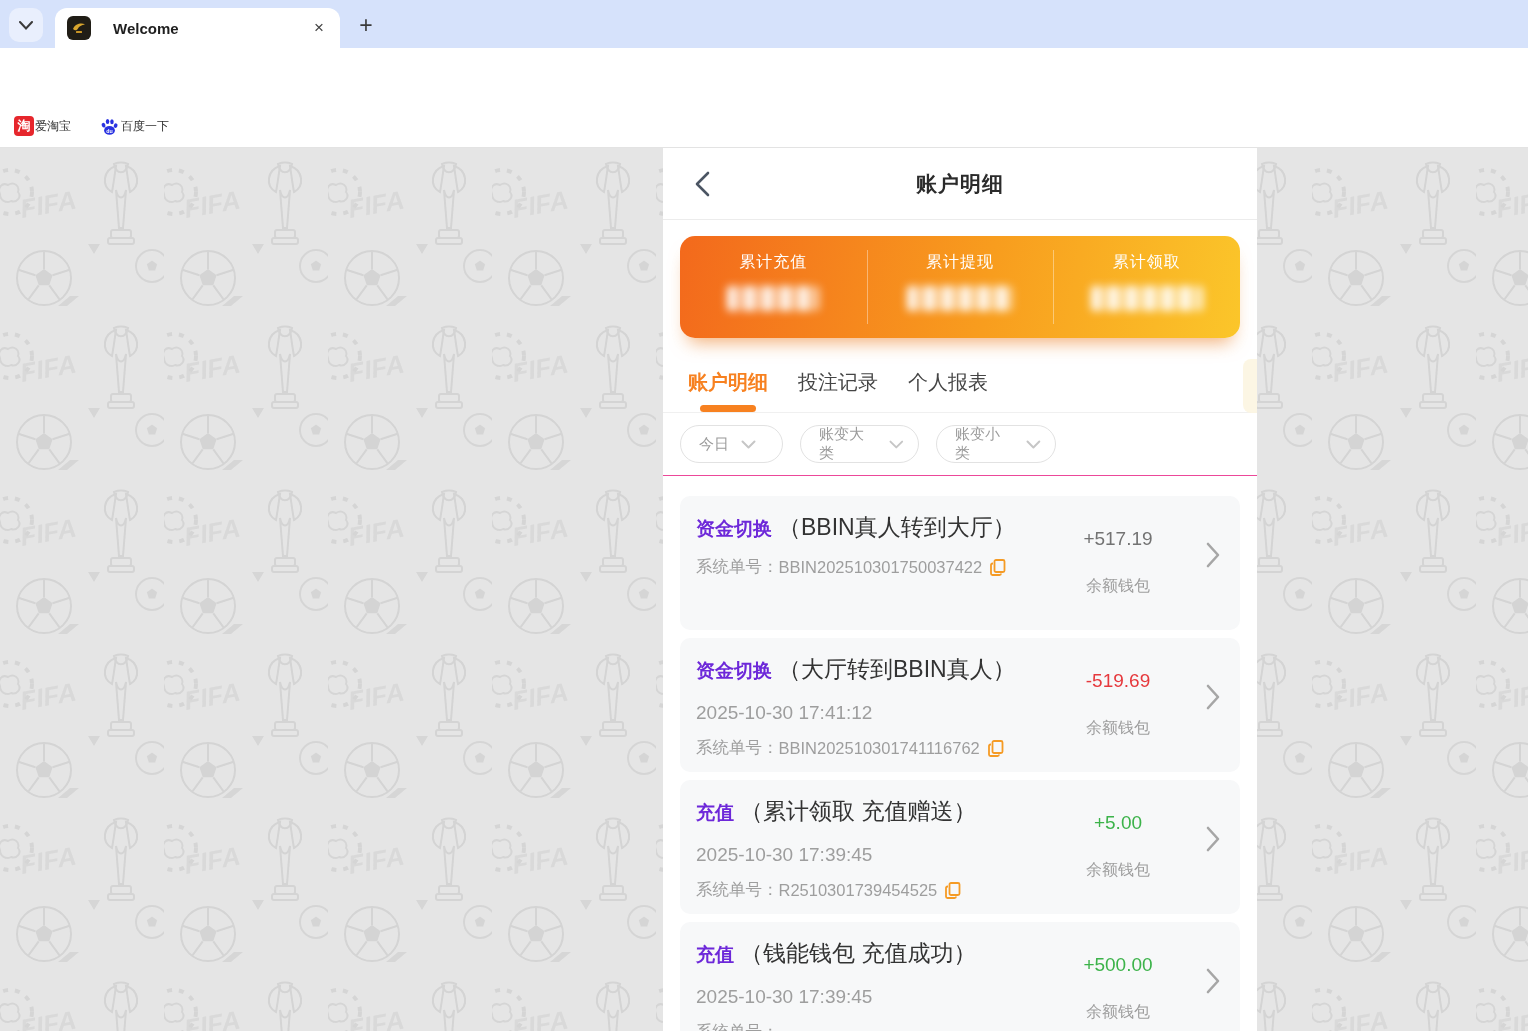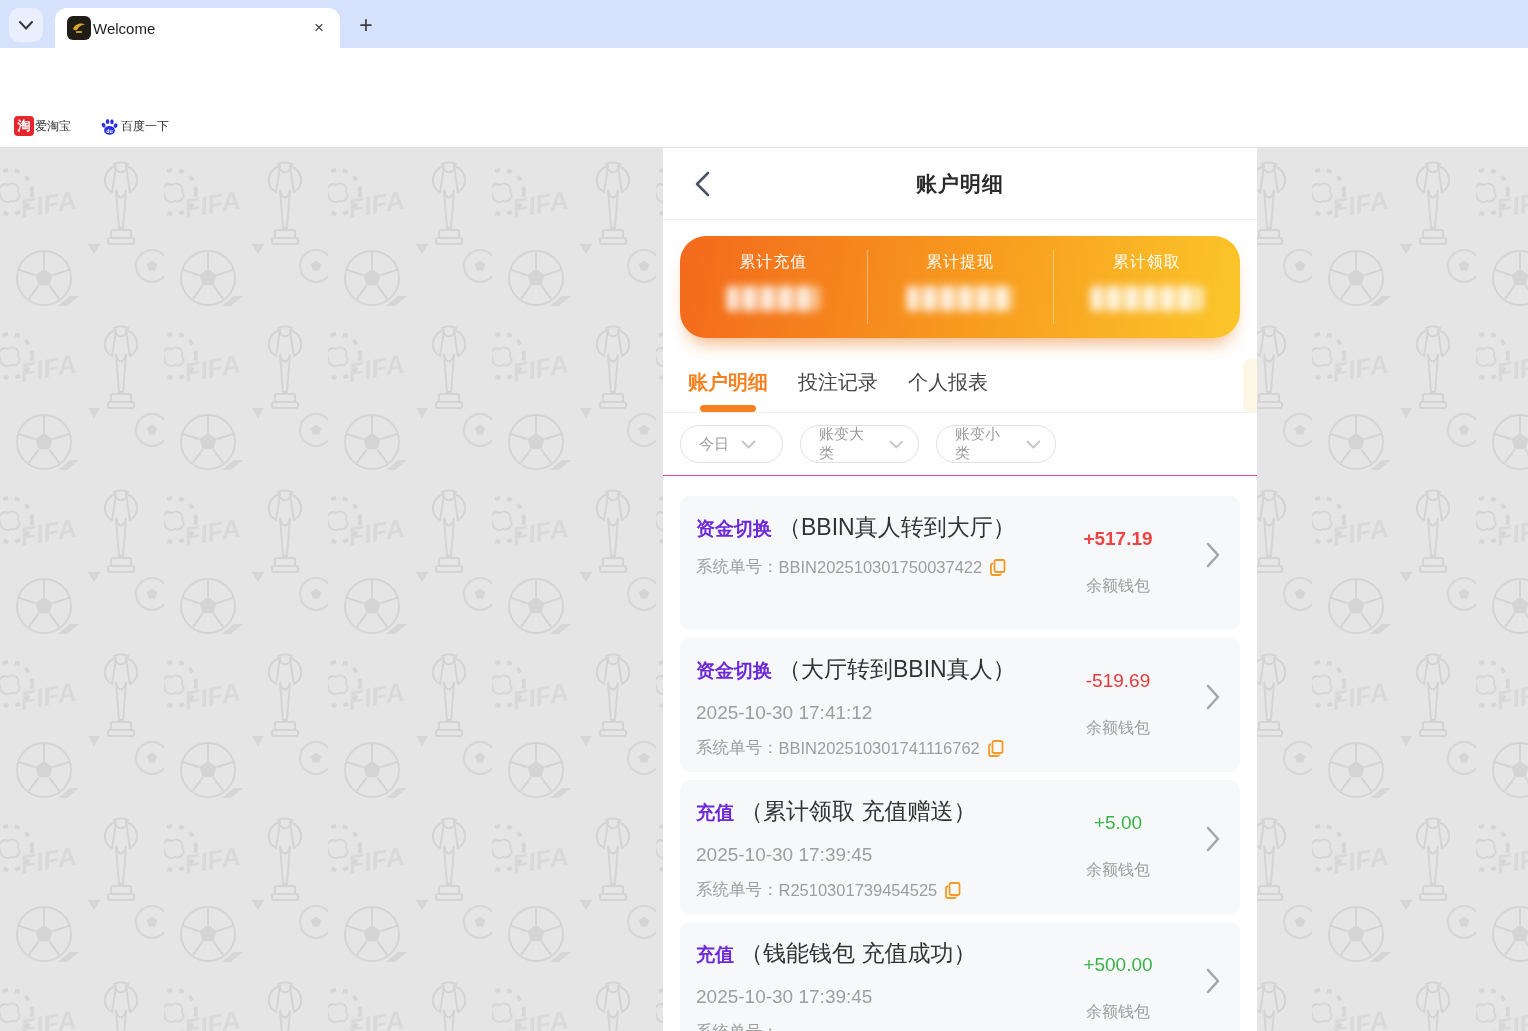--- a/index.html
+++ b/index.html
@@ -3,21 +3,21 @@
 <meta charset="utf-8">
 <style>
   * { margin:0; padding:0; box-sizing:border-box; }
   html,body { width:1528px; height:1031px; overflow:hidden; font-family:"Liberation Sans", sans-serif; background:#fff; }
 
   
   .tabstrip { position:absolute; left:0; top:0; width:1528px; height:48px; background:#d6e2fb; }
   .tab-search-btn { position:absolute; left:9px; top:8px; width:34px; height:34px; border-radius:10px; background:#e9effd; display:flex; align-items:center; justify-content:center; }
   .tab { position:absolute; left:55px; top:8px; width:285px; height:40px; background:#fff; border-radius:12px 12px 0 0; display:flex; align-items:center; padding:0 12px; }
   .favicon { width:24px; height:24px; border-radius:6px; background:#201d16; display:flex; align-items:center; justify-content:center; flex:none; }
-  .tab-title { margin-left:2px; font-size:15px; color:#1f1f1f; flex:1; white-space:nowrap; overflow:hidden; }
+  .tab-title { margin-left:22px; font-size:15px; color:#1f1f1f; flex:1; white-space:nowrap; overflow:hidden;font-weight:bold; }
   .tab-close { width:18px; height:18px; color:#444; font-size:17px; line-height:18px; text-align:center; }
   .newtab-btn { position:absolute; left:352px; top:12px; width:28px; height:28px; color:#3a3a3a; font-size:23px; line-height:26px; text-align:center; border-radius:6px; }
 
   .toolbar { position:absolute; left:0; top:48px; width:1528px; height:57px; background:#ffffff; }
   .nav-ic { position:absolute; top:67px; width:24px; height:24px; }
   .omnibox { position:absolute; left:198px; top:58px; width:1324px; height:42px; border-radius:21px; background:#e9edf8; display:flex; align-items:center; }
   .site-chip { width:36px; height:36px; margin-left:3px; border-radius:50%; background:#fff; display:flex; align-items:center; justify-content:center; flex:none; }
   .url-text { margin-left:9px; font-size:17px; color:#1d1d1f; letter-spacing:.2px; }
 
   .bookmarks { position:absolute; left:0; top:105px; width:1528px; height:43px; background:#fff; border-bottom:1px solid #e3e3e3; display:flex; align-items:center; }
@@ -29,21 +29,21 @@
   
   .page-bg { position:absolute; left:0; top:148px; width:1528px; height:883px; }
 
   
   .panel { position:absolute; left:663px; top:148px; width:594px; height:883px; background:#fff; overflow:hidden; }
   .p-header { position:relative; height:72px; border-bottom:1px solid #ececec; display:flex; align-items:center; justify-content:center; }
   .p-title { font-size:21px; font-weight:600; color:#2b2b2b; letter-spacing:1px; }
   .back-btn { position:absolute; left:28px; top:22px; width:26px; height:28px; }
 
   .summary-wrap { position:relative; padding:16px 17px 0; }
-  .summary-card { position:relative; height:102px; border-radius:26px; background:linear-gradient(100deg,#f3691c 0%,#f89d1e 55%,#fbc62a 100%); box-shadow:0 12px 18px -8px rgba(233,120,25,.6); display:flex; }
+  .summary-card { position:relative; height:102px; border-radius:15px; background:linear-gradient(100deg,#f3691c 0%,#f89d1e 55%,#fbc62a 100%); box-shadow:0 12px 18px -8px rgba(233,120,25,.6); display:flex; }
   .sum-col { flex:1; display:flex; flex-direction:column; align-items:center; padding-top:16px; position:relative; }
   .sum-col + .sum-col::before { content:""; position:absolute; left:0; top:14px; bottom:14px; width:1px; background:rgba(255,255,255,.38); }
   .sum-label { color:#fff; font-size:16px; letter-spacing:1px; }
   .mosaic { margin-top:13px; height:25px; border-radius:4px; filter:blur(4px);
     background:repeating-linear-gradient(90deg, rgba(255,255,255,.95) 0 9px, rgba(255,255,255,.45) 9px 18px); }
   .peek-card { position:absolute; right:0; top:139px; width:14px; height:54px; border-radius:8px 0 0 8px; background:rgba(252,245,224,.88); }
 
   .tabs { display:flex; gap:30px; margin-top:31px; padding:0 25px 0; border-bottom:1px solid #f0f0f0; }
   .tab-item { position:relative; font-size:20px; color:#454545; font-weight:500; padding-bottom:16px; }
   .tab-item.active { color:#f78120; font-weight:bold; }
@@ -234,21 +234,21 @@
         <span class="tx-detail">（BBIN真人转到大厅）</span>
       </div>
       <div class="tx-orderline">
         <span>系统单号：</span>
         <span>BBIN202510301750037422</span>
         <svg class="copy-ic" width="16" height="17" viewBox="0 0 16 17">
             <rect x="4.5" y="1" width="10" height="12" rx="1.5" fill="none" stroke="#f59b25" stroke-width="1.8"></rect>
             <path d="M3 4.5 H2.5 A1.5 1.5 0 0 0 1 6 v8.5 A1.5 1.5 0 0 0 2.5 16 h7 A1.5 1.5 0 0 0 11 14.5" fill="none" stroke="#f59b25" stroke-width="1.8"></path>
           </svg>
       </div>
-      <div class="tx-amt" style="color: #ef4444; font-weight: bold;">+517.19</div>
+      <div class="tx-amt" style="color: #737373;">+517.19</div>
       <div class="tx-wallet">余额钱包</div>
       <svg class="tx-chev" width="14" height="26" viewBox="0 0 14 26">
           <polyline points="2,2 12,13 2,24" fill="none" stroke="#a6a6a6" stroke-width="2.6" stroke-linecap="round" stroke-linejoin="round"></polyline>
         </svg>
     </div>
 
     <div class="tx-card">
       <div class="tx-titleline">
         <span class="tx-type">资金切换</span>
         <span class="tx-detail">（大厅转到BBIN真人）</span>

